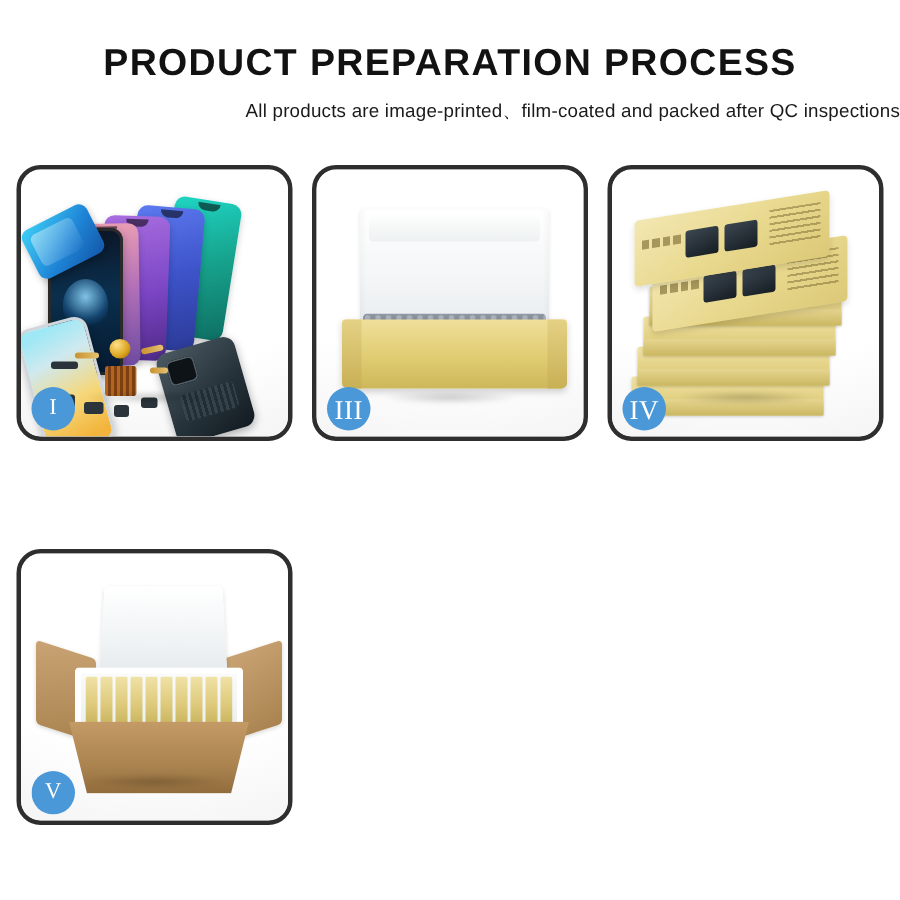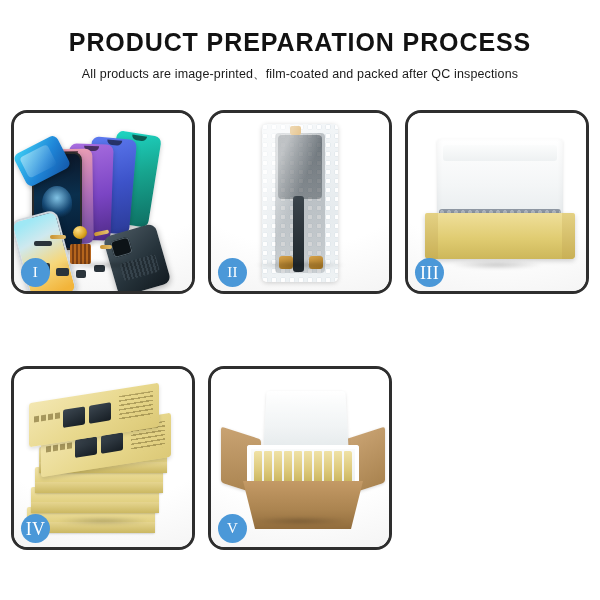--- a/index.html
+++ b/index.html
@@ -11,21 +11,21 @@
   .page{width:600px;height:600px;position:relative;}
 
   
   .header{padding-top:30px;text-align:center;}
   .title{
     font-size:25px;font-weight:700;color:#121212;
     letter-spacing:.9px;line-height:1;white-space:nowrap;
   }
   .subtitle{
     margin-top:11px;font-size:12.5px;font-weight:400;color:#1a1a1a;
-    letter-spacing:.15px;white-space:nowrap;
+    letter-spacing:.15px;white-space:nowrap;text-align:right;
   }
 
   
   .grid{
     position:absolute;left:11px;top:110px;
     width:578px;
     display:grid;grid-template-columns:repeat(3,184px);
     grid-auto-rows:184px;column-gap:13px;row-gap:72px;
   }
   .panel{
@@ -330,37 +330,20 @@
         <div class="flex" style="left:36px;top:122px;width:16px;height:4px;"></div>
         <div class="flex" style="left:80px;top:118px;width:15px;height:4px;transform:rotate(-12deg);"></div>
         <div class="flex" style="left:86px;top:132px;width:12px;height:4px;"></div>
         <div class="shadow-floor"></div>
       </div>
       <div class="badge">
         <span>I</span>
       </div>
     </div>
 
-    <div class="panel">
-      <div class="stage">
-        <div class="bubblepack">
-          <div class="bp-inner"></div>
-          <div class="bp-screen"></div>
-          <div class="bp-cable"></div>
-          <div class="bp-foot l"></div>
-          <div class="bp-foot r"></div>
-          <div class="bp-tab"></div>
-          <div class="bp-gloss"></div>
-        </div>
-        <div class="shadow-floor"></div>
-      </div>
-      <div class="badge">
-        <span>II</span>
-      </div>
-    </div>
 
     <div class="panel">
       <div class="stage">
         <div class="p3wrap">
           <div class="foam-lid"></div>
           <div class="box3-fill"></div>
           <div class="box3-tray"></div>
           <div class="box3-lipL"></div>
           <div class="box3-lipR"></div>
         </div>

